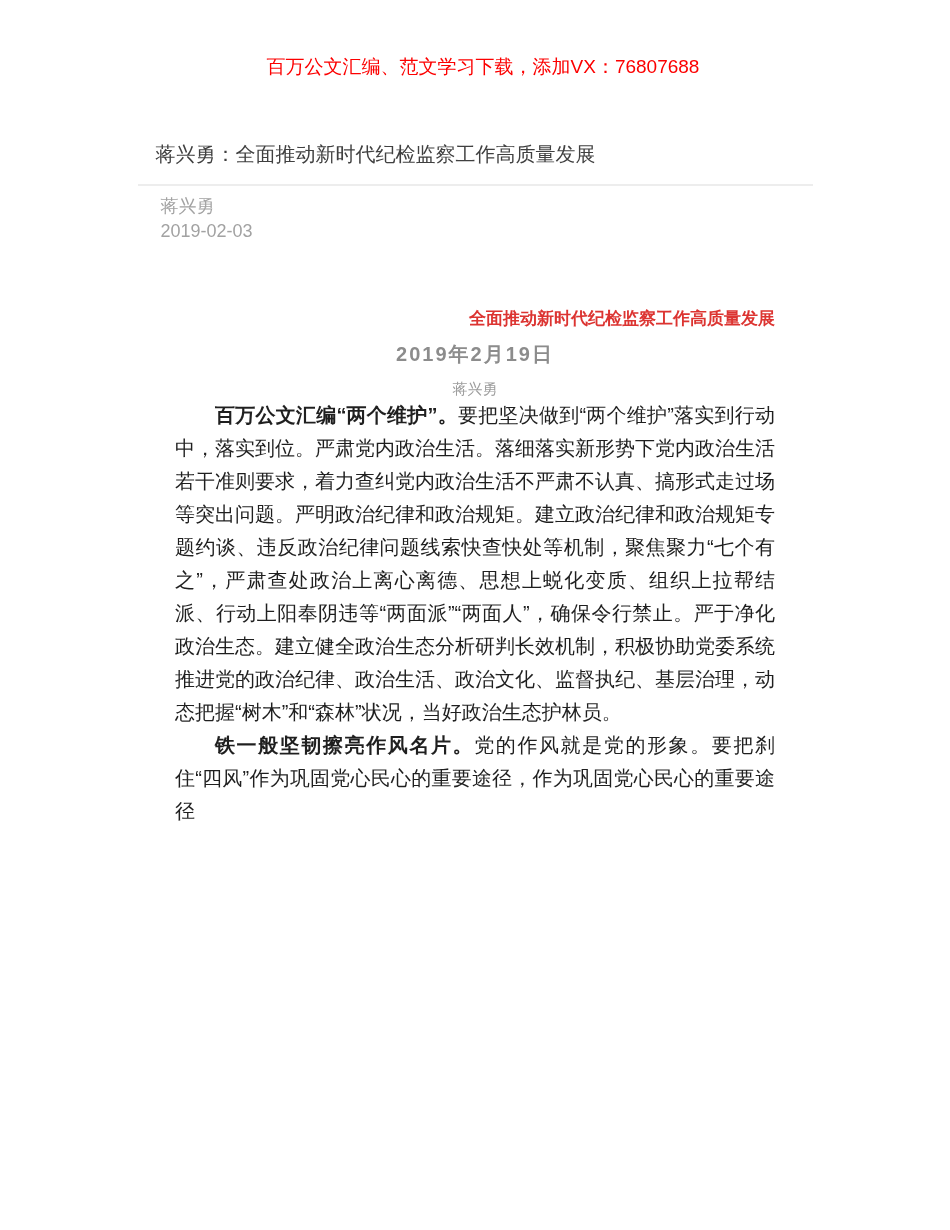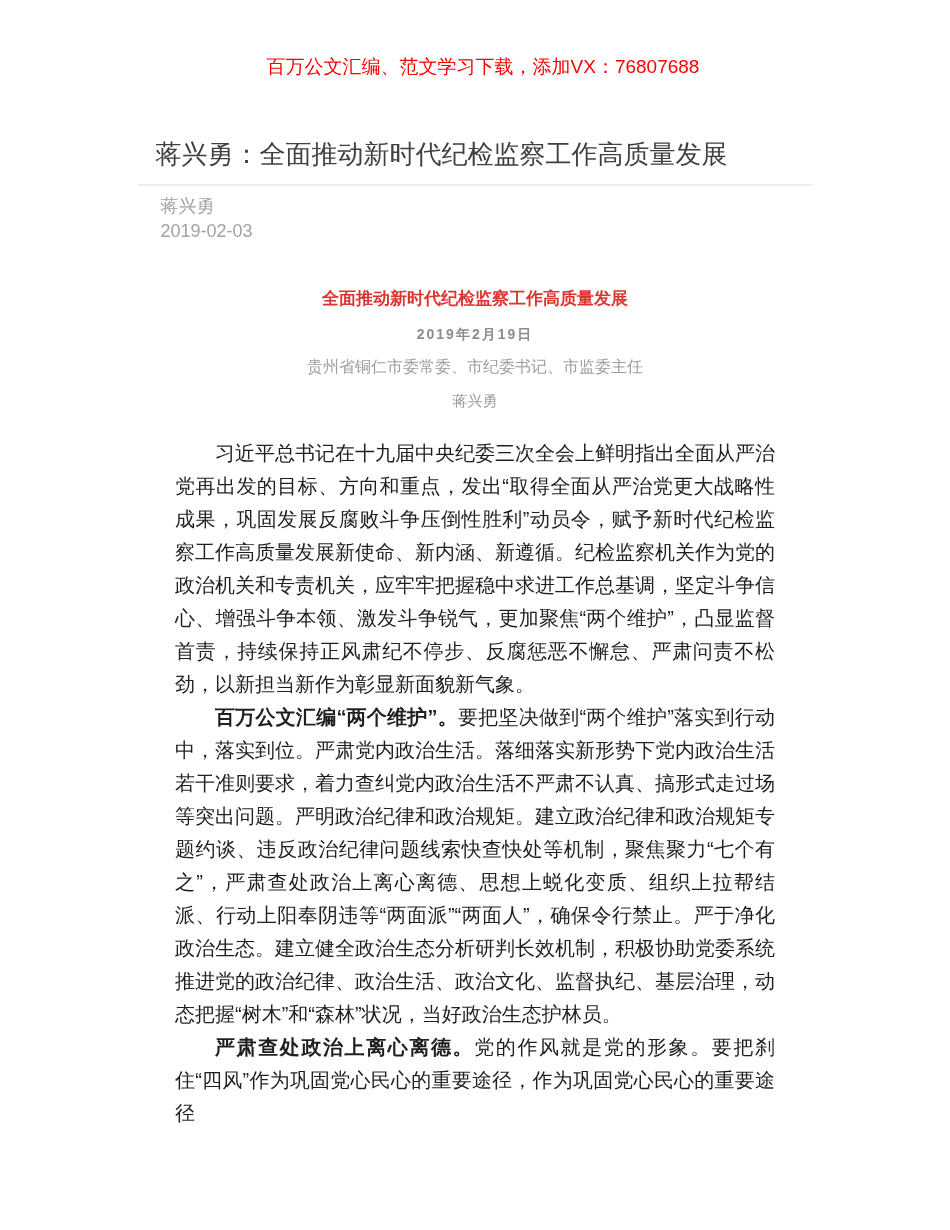--- a/index.html
+++ b/index.html
@@ -21,21 +21,21 @@
     color: #fc0000;
     padding-left: 16px;
   }
   .header-wrap {
     width: 675px;
     margin: 58px auto 0 auto;
   }
   .title {
     margin: 0;
     padding-left: 18px;
-    font-size: 26px;
+    font-size: 20px;
     line-height: 34px;
     font-weight: 500;
     color: #404040;
   }
   .rule {
     margin-top: 13px;
     border: none;
     border-top: 2px solid #ededed;
     height: 0;
   }
@@ -44,31 +44,31 @@
     padding-left: 23px;
     color: #a2a2a2;
     font-size: 18px;
     line-height: 25px;
   }
   .article {
     width: 600px;
     margin: 0 auto;
   }
   .a-heading {
-    margin-top: 44px;
-    text-align: center;
+    margin-top: 64px;
+    text-align: right;
     font-size: 17px;
     font-weight: bold;
     color: #dc3431;
     line-height: 22px;
   }
   .a-date {
     margin-top: 13px;
     text-align: center;
-    font-size: 14px;
+    font-size: 20px;
     font-weight: bold;
     letter-spacing: 2px;
     color: #8c8c8c;
     line-height: 22px;
   }
   .a-byline {
     margin-top: 12px;
     text-align: center;
     font-size: 16px;
     color: #9d9d9d;
@@ -108,25 +108,23 @@
       <div>2019-02-03</div>
     </div>
   </div>
 
   <div class="article">
 
     <div class="a-heading">全面推动新时代纪检监察工作高质量发展</div>
 
     <div class="a-date">2019年2月19日</div>
 
-    <div class="a-byline">贵州省铜仁市委常委、市纪委书记、市监委主任</div>
 
     <div class="a-byline name">蒋兴勇</div>
 
-    <p class="first"><b></b><span>习近平总书记在十九届中央纪委三次全会上鲜明指出全面从严治党再出发的目标、方向和重点，发出“取得全面从严治党更大战略性成果，巩固发展反腐败斗争压倒性胜利”动员令，赋予新时代纪检监察工作高质量发展新使命、新内涵、新遵循。纪检监察机关作为党的政治机关和专责机关，应牢牢把握稳中求进工作总基调，坚定斗争信心、增强斗争本领、激发斗争锐气，更加聚焦“两个维护”，凸显监督首责，持续保持正风肃纪不停步、反腐惩恶不懈怠、严肃问责不松劲，以新担当新作为彰显新面貌新气象。</span></p>
 
     <p><b>百万公文汇编“两个维护”。</b><span>要把坚决做到“两个维护”落实到行动中，落实到位。严肃党内政治生活。落细落实新形势下党内政治生活若干准则要求，着力查纠党内政治生活不严肃不认真、搞形式走过场等突出问题。严明政治纪律和政治规矩。建立政治纪律和政治规矩专题约谈、违反政治纪律问题线索快查快处等机制，聚焦聚力“七个有之”，严肃查处政治上离心离德、思想上蜕化变质、组织上拉帮结派、行动上阳奉阴违等“两面派”“两面人”，确保令行禁止。严于净化政治生态。建立健全政治生态分析研判长效机制，积极协助党委系统推进党的政治纪律、政治生活、政治文化、监督执纪、基层治理，动态把握“树木”和“森林”状况，当好政治生态护林员。</span></p>
 
-    <p><b>严肃查处政治上离心离德。</b><span>党的作风就是党的形象。要把刹住“四风”作为巩固党心民心的重要途径，作为巩固党心民心的重要途径</span></p>
+    <p><b>铁一般坚韧擦亮作风名片。</b><span>党的作风就是党的形象。要把刹住“四风”作为巩固党心民心的重要途径，作为巩固党心民心的重要途径</span></p>
 
   </div>
 
 </div>
 
 </body></html>

